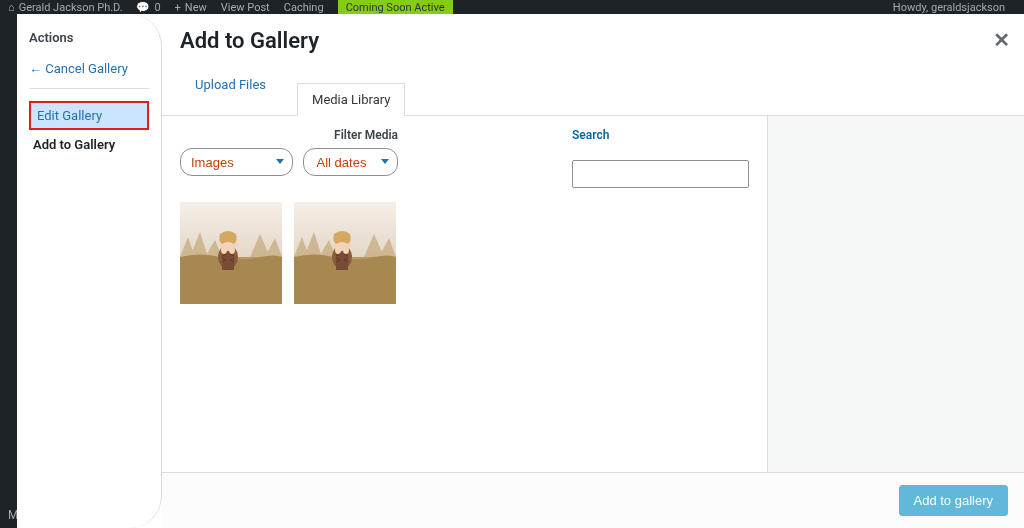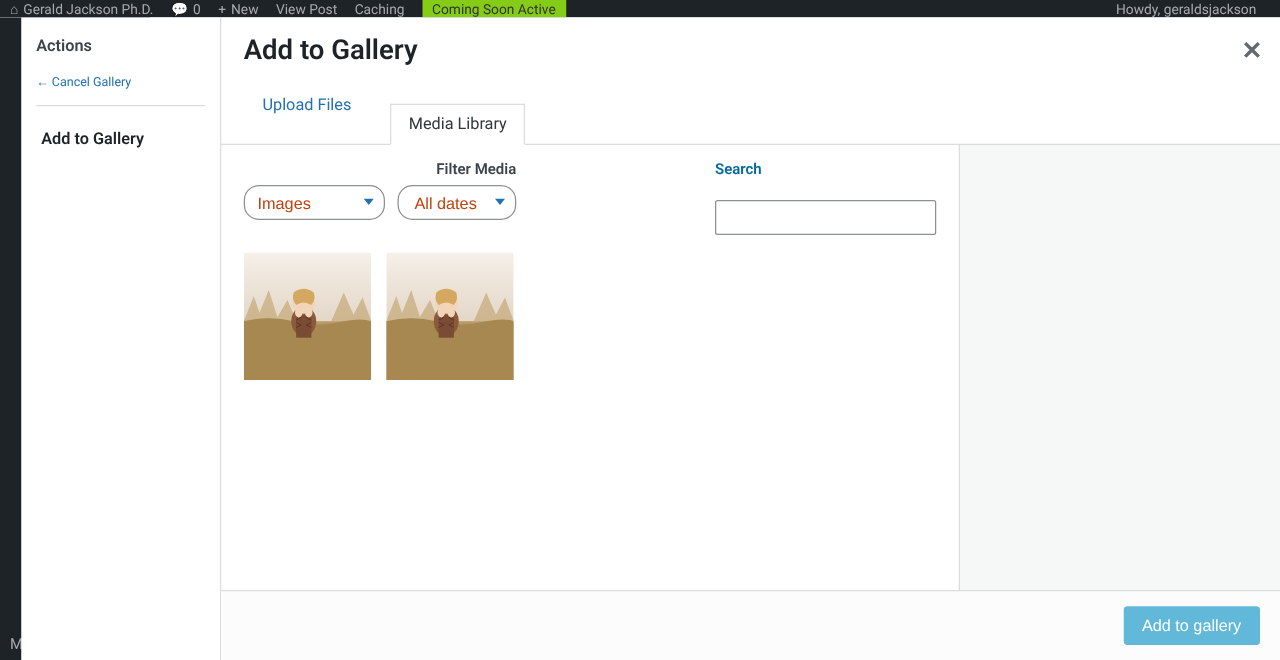--- a/index.html
+++ b/index.html
@@ -76,33 +76,34 @@
       top: 14px;
       left: 17px;
       right: 0;
       bottom: 0;
       background: #fff;
       display: flex;
     }
     
     
     .media-sidebar {
-      width: 160px;
+      width: 145px;
       border-right: 1px solid #dcdcde;
       padding: 16px 12px;
+      border-radius: 32px;
     }
     .sidebar-heading {
       font-size: 13px;
       font-weight: 600;
       color: #3c434a;
       margin-bottom: 16px;
     }
     .sidebar-link {
       color: #2271b1;
-      font-size: 10px;
+      font-size: 13px;
       cursor: pointer;
       margin-bottom: 12px;
       display: block;
     }
     .sidebar-divider {
       border: none;
       border-top: 1px solid #dcdcde;
       margin: 12px 0;
     }
     .sidebar-item {
@@ -313,20 +314,21 @@
 <div class="admin-bg">
   <div class="meow">Meow Apps</div>
 </div>
 
 <div class="media-modal">
 
   <div class="media-sidebar">
     <div class="sidebar-heading">Actions</div>
     <a class="sidebar-link">← Cancel Gallery</a>
     <hr class="sidebar-divider">
+    <div class="sidebar-item highlighted">Edit Gallery</div>
     <div class="sidebar-item bold">Add to Gallery</div>
   </div>
 
   <div class="media-frame">
     <div class="media-header">
       <h1 class="media-title">Add to Gallery</h1>
       <button class="close-btn">
         <span>✕</span>
       </button>
       <div class="tabs">

